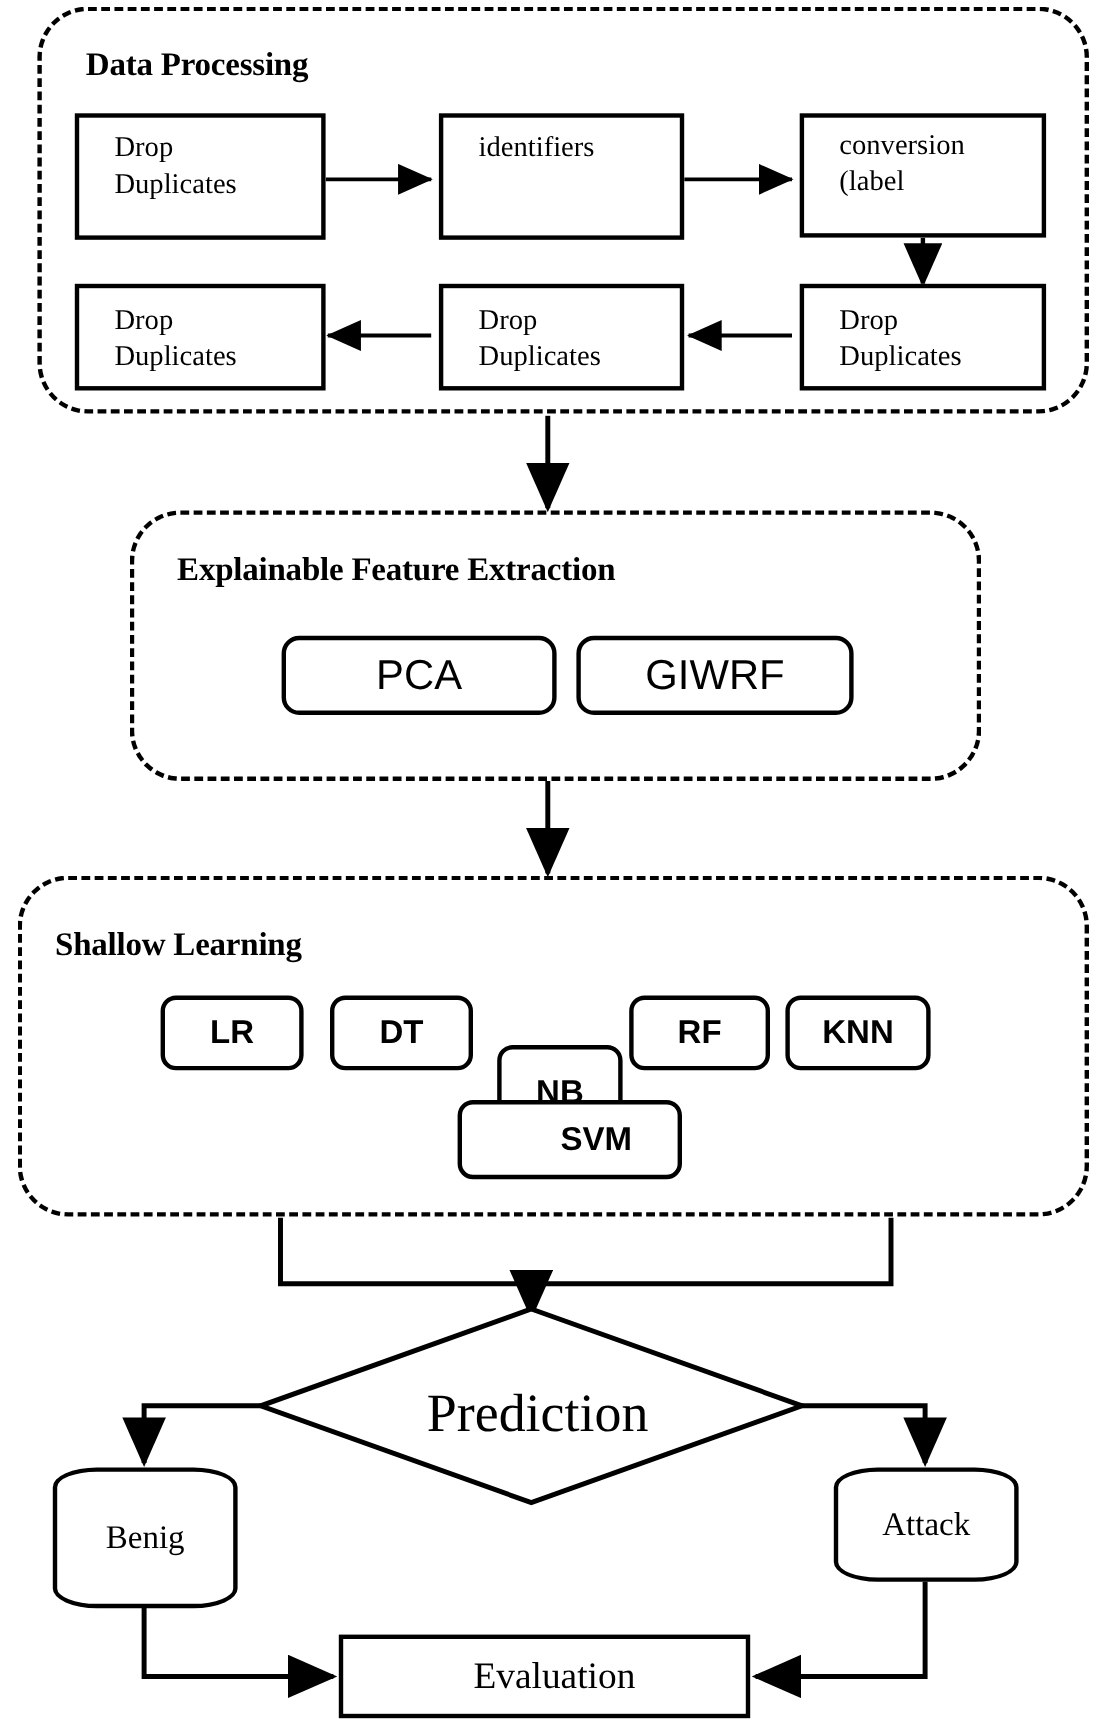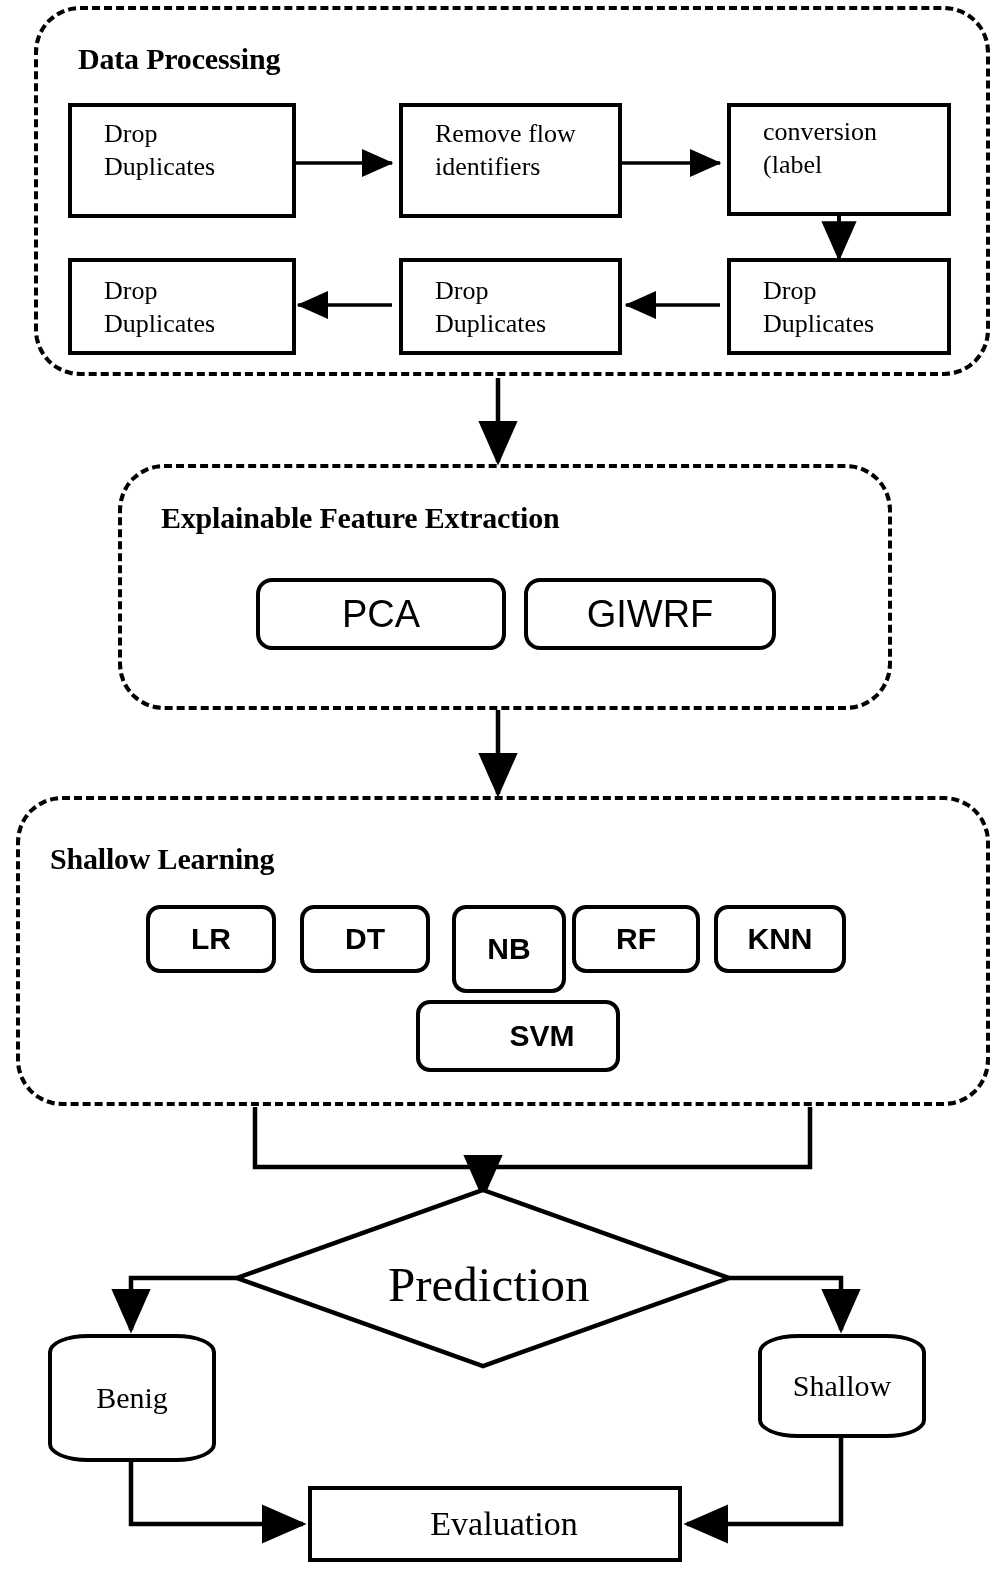--- a/index.html
+++ b/index.html
@@ -145,21 +145,20 @@
 
   <div class="rect" style="left:68px;top:103px;width:228px;height:115px;">
     <div class="txt">
       <div>Drop</div>
       <div>Duplicates</div>
     </div>
   </div>
 
   <div class="rect" style="left:399px;top:103px;width:223px;height:115px;">
     <div class="txt">
-      <div>Remove flow</div>
       <div>identifiers</div>
     </div>
   </div>
 
   <div class="rect" style="left:727px;top:103px;width:224px;height:113px;">
     <div class="txt" style="top:8px;">
       <div>conversion</div>
       <div>(label</div>
     </div>
   </div>
@@ -189,27 +188,27 @@
   <div class="group-title" style="left:161px;top:501px;">Explainable Feature Extraction</div>
 
   <div class="round" style="left:256px;top:578px;width:250px;height:72px;">PCA</div>
   <div class="round" style="left:524px;top:578px;width:252px;height:72px;">GIWRF</div>
 
   <div class="group" style="left:16px;top:796px;width:974px;height:310px;"></div>
   <div class="group-title" style="left:50px;top:842px;">Shallow Learning</div>
 
   <div class="round small" style="left:146px;top:905px;width:130px;height:68px;">LR</div>
   <div class="round small" style="left:300px;top:905px;width:130px;height:68px;">DT</div>
-  <div class="round small" style="left:452px;top:905px;width:114px;height:88px;">NB</div>
+  <div class="round small" style="left:452px;top:950px;width:114px;height:88px;">NB</div>
   <div class="round small" style="left:572px;top:905px;width:128px;height:68px;">RF</div>
   <div class="round small" style="left:714px;top:905px;width:132px;height:68px;">KNN</div>
   <div class="round small" style="left:416px;top:1000px;width:204px;height:72px;padding-left:48px;">SVM</div>
 
   <div class="diamond-label" style="left:388px;top:1256px;">Prediction</div>
 
   <div class="barrel" style="left:48px;top:1334px;width:168px;height:128px;">Benig</div>
-  <div class="barrel" style="left:758px;top:1334px;width:168px;height:104px;">Shallow</div>
+  <div class="barrel" style="left:758px;top:1334px;width:168px;height:104px;">Attack</div>
 
   <div class="rect center" style="left:308px;top:1486px;width:374px;height:76px;">
     <div class="txt">Evaluation</div>
   </div>
 
 </div>
 
 </body></html>

